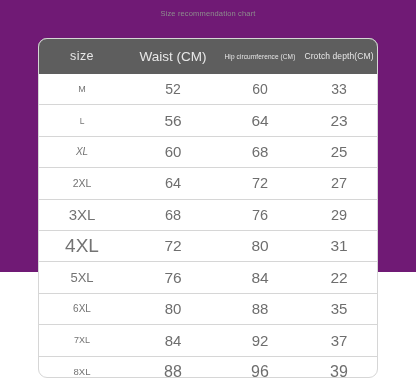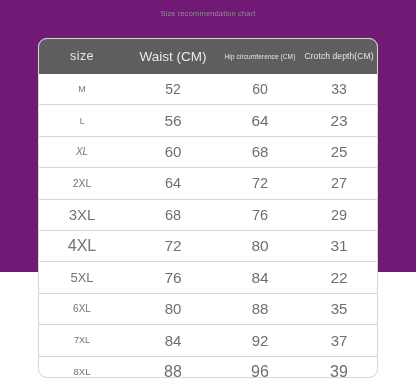--- a/index.html
+++ b/index.html
@@ -90,21 +90,21 @@
   tr[data-row="0"] td.cell-size { font-size: 9px; }
   tr[data-row="0"] td.cell-num  { font-size: 14px; }
   tr[data-row="1"] td.cell-size { font-size: 8.5px; }
   tr[data-row="1"] td.cell-num  { font-size: 15.5px; }
   tr[data-row="2"] td.cell-size { font-size: 10px; font-style: italic; }
   tr[data-row="2"] td.cell-num  { font-size: 15px; }
   tr[data-row="3"] td.cell-size { font-size: 10.5px; }
   tr[data-row="3"] td.cell-num  { font-size: 14.5px; }
   tr[data-row="4"] td.cell-size { font-size: 15px; }
   tr[data-row="4"] td.cell-num  { font-size: 14.5px; }
-  tr[data-row="5"] td.cell-size { font-size: 16px; }
+  tr[data-row="5"] td.cell-size { font-size: 19px; }
   tr[data-row="5"] td.cell-num  { font-size: 15.5px; }
   tr[data-row="6"] td.cell-size { font-size: 13px; }
   tr[data-row="6"] td.cell-num  { font-size: 15.5px; }
   tr[data-row="7"] td.cell-size { font-size: 10px; }
   tr[data-row="7"] td.cell-num  { font-size: 15px; }
   tr[data-row="8"] td.cell-size { font-size: 9px; }
   tr[data-row="8"] td.cell-num  { font-size: 15px; }
   tr[data-row="9"] td.cell-size { font-size: 9.5px; }
   tr[data-row="9"] td.cell-num  { font-size: 16px; }
 

